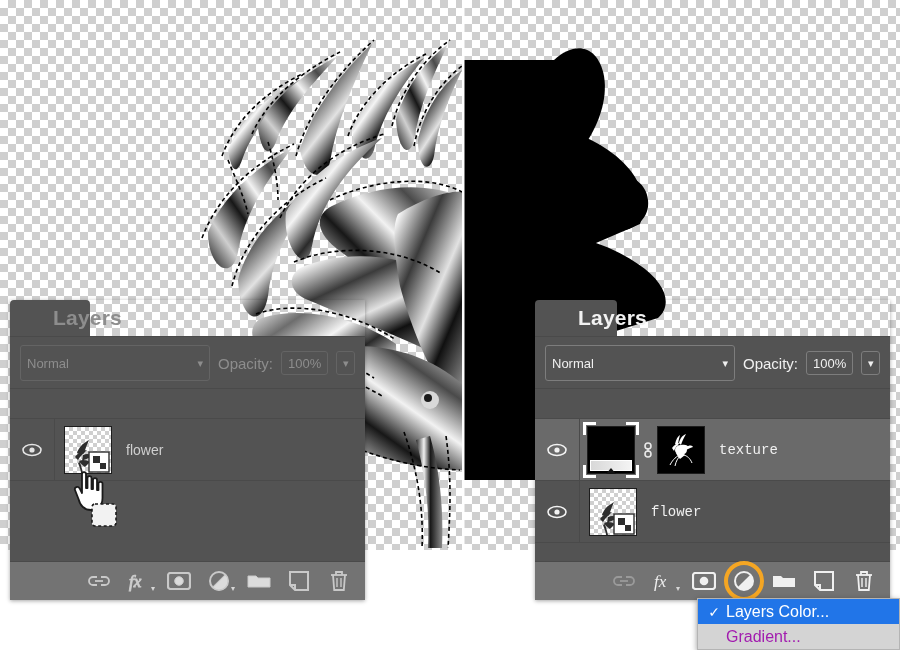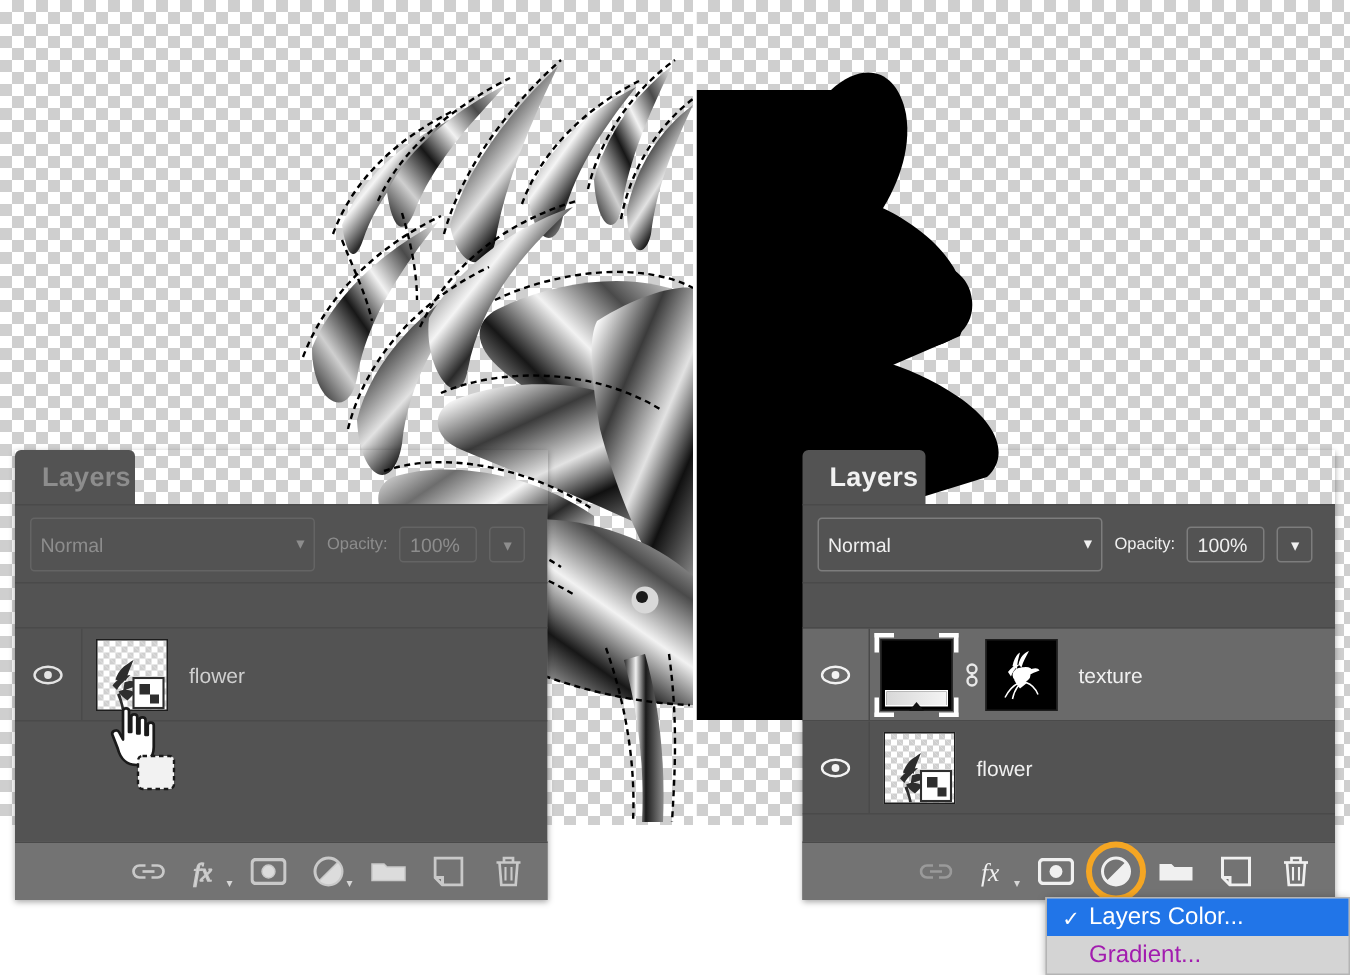--- a/index.html
+++ b/index.html
@@ -24,42 +24,42 @@
   }
   .artwork{position:absolute;left:0;top:0;width:900px;height:550px;}
 
   
   .panel{position:absolute;box-shadow:0 1px 4px rgba(0,0,0,.35);}
   .panel .tab{
     position:absolute;top:0;left:0;height:36px;
     background:#535353;border-top-left-radius:4px;border-top-right-radius:4px;
     display:flex;align-items:center;padding:0 18px;box-sizing:border-box;
   }
-  .panel .tab-label{font-size:18px;font-weight:bold;letter-spacing:.2px;}
+  .panel .tab-label{font-size:21px;font-weight:bold;letter-spacing:.2px;margin-left:25px;}
   .panel .body{
     position:absolute;left:0;top:36px;right:0;bottom:0;
     background:#535353;
   }
 
   .panel.dim .tab-label{color:#8d8d8d;}
   .panel.dim .body{background:#535353;}
   .panel.active .tab-label{color:#f2f2f2;}
 
   
   .blendrow{
     position:absolute;left:0;right:0;top:8px;height:38px;
     display:flex;align-items:center;padding:0 10px;box-sizing:border-box;gap:8px;
   }
   .select{
     flex:0 0 auto;height:36px;border:1px solid #6e6e6e;border-radius:3px;
     background:#535353;display:flex;align-items:center;
     padding:0 6px;box-sizing:border-box;font-size:13px;
   }
   .select .caret{margin-left:auto;padding-left:8px;font-size:11px;line-height:1;}
-  .op-label{font-size:11px;white-space:nowrap;}
+  .op-label{font-size:15px;white-space:nowrap;}
   .op-box{
     height:24px;border:1px solid #6e6e6e;border-radius:3px;background:#535353;
     display:flex;align-items:center;justify-content:flex-start;padding:0 6px;box-sizing:border-box;font-size:13px;
   }
   .op-caret{
     height:24px;width:24px;border:1px solid #6e6e6e;border-radius:3px;background:#535353;
     display:flex;align-items:center;justify-content:center;font-size:11px;box-sizing:border-box;
   }
   .dim .select,.dim .op-box,.dim .op-caret{border-color:#646464;color:#8d8d8d;}
   .dim .op-label{color:#8d8d8d;}
@@ -406,21 +406,21 @@
         <span class="op-label">Opacity:</span>
         <div class="op-box" style="width:52px;">
           <span>100%</span>
         </div>
         <div class="op-caret">▾</div>
       </div>
 
       <div class="divider" style="top:52px;"></div>
       <div class="divider" style="top:82px;"></div>
 
-      <div class="layers-list" style="top:83px;bottom:47px;">
+      <div class="layers-list" style="top:83px;bottom:47px;font-family:Liberation Mono, monospace;">
 
         <div class="layer-row selected">
           <div class="eye-sep"></div>
           <div class="eye-cell">
             <svg width="20" height="14" viewBox="0 0 20 14">
               <ellipse cx="10" cy="7" rx="9" ry="5.5" fill="none" stroke="#f2f2f2" stroke-width="1.6"></ellipse>
               <circle cx="10" cy="7" r="2.6" fill="#f2f2f2"></circle>
             </svg>
           </div>
           <div style="width:4px;flex:0 0 4px;"></div>

